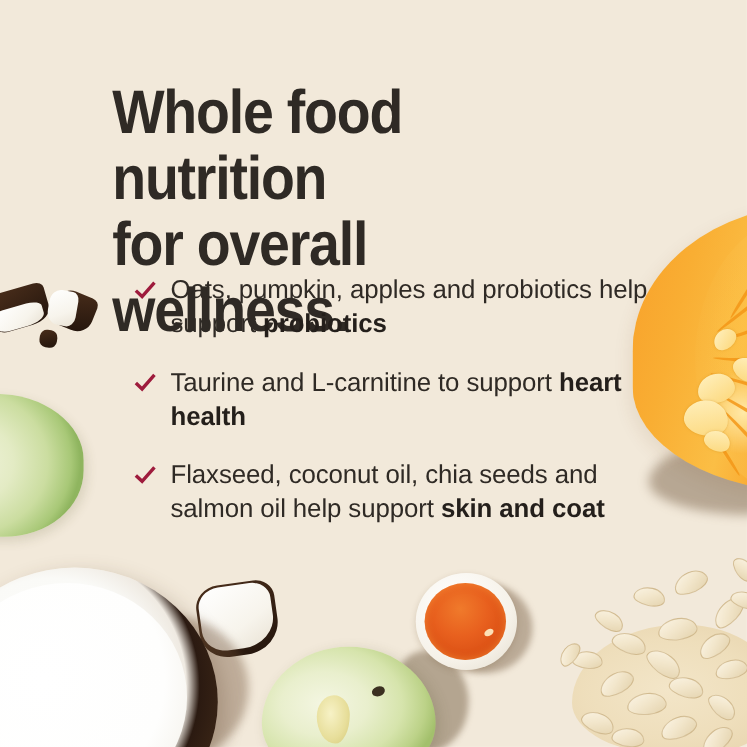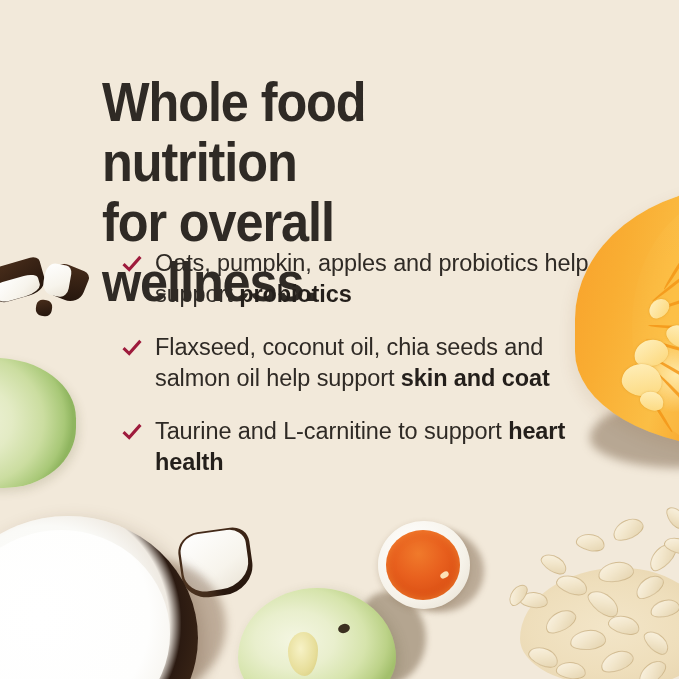--- a/index.html
+++ b/index.html
@@ -327,26 +327,26 @@
             <path d="M2.5 11.2 L8.2 16.6 L19.4 3.9" fill="none" stroke="#9E1B3C" stroke-width="3.1" stroke-linecap="butt" stroke-linejoin="miter"></path>
           </svg>
         </span><span>Oats, pumpkin, apples and probiotics help support </span><b>probiotics</b>
       </li>
 
       <li class="bullet">
         <span class="check">
           <svg viewBox="0 0 22 22" width="22" height="22" aria-hidden="true">
             <path d="M2.5 11.2 L8.2 16.6 L19.4 3.9" fill="none" stroke="#9E1B3C" stroke-width="3.1" stroke-linecap="butt" stroke-linejoin="miter"></path>
           </svg>
-        </span><span>Flaxseed, coconut oil, chia seeds and salmon oil help support </span><b>skin and coat</b>
+        </span><span>Taurine and L-carnitine to support </span><b>heart health</b>
       </li>
 
       <li class="bullet">
         <span class="check">
           <svg viewBox="0 0 22 22" width="22" height="22" aria-hidden="true">
             <path d="M2.5 11.2 L8.2 16.6 L19.4 3.9" fill="none" stroke="#9E1B3C" stroke-width="3.1" stroke-linecap="butt" stroke-linejoin="miter"></path>
           </svg>
-        </span><span>Taurine and L-carnitine to support </span><b>heart health</b>
+        </span><span>Flaxseed, coconut oil, chia seeds and salmon oil help support </span><b>skin and coat</b>
       </li>
 
     </ul>
   </div>
 </div>
 
 </body></html>

